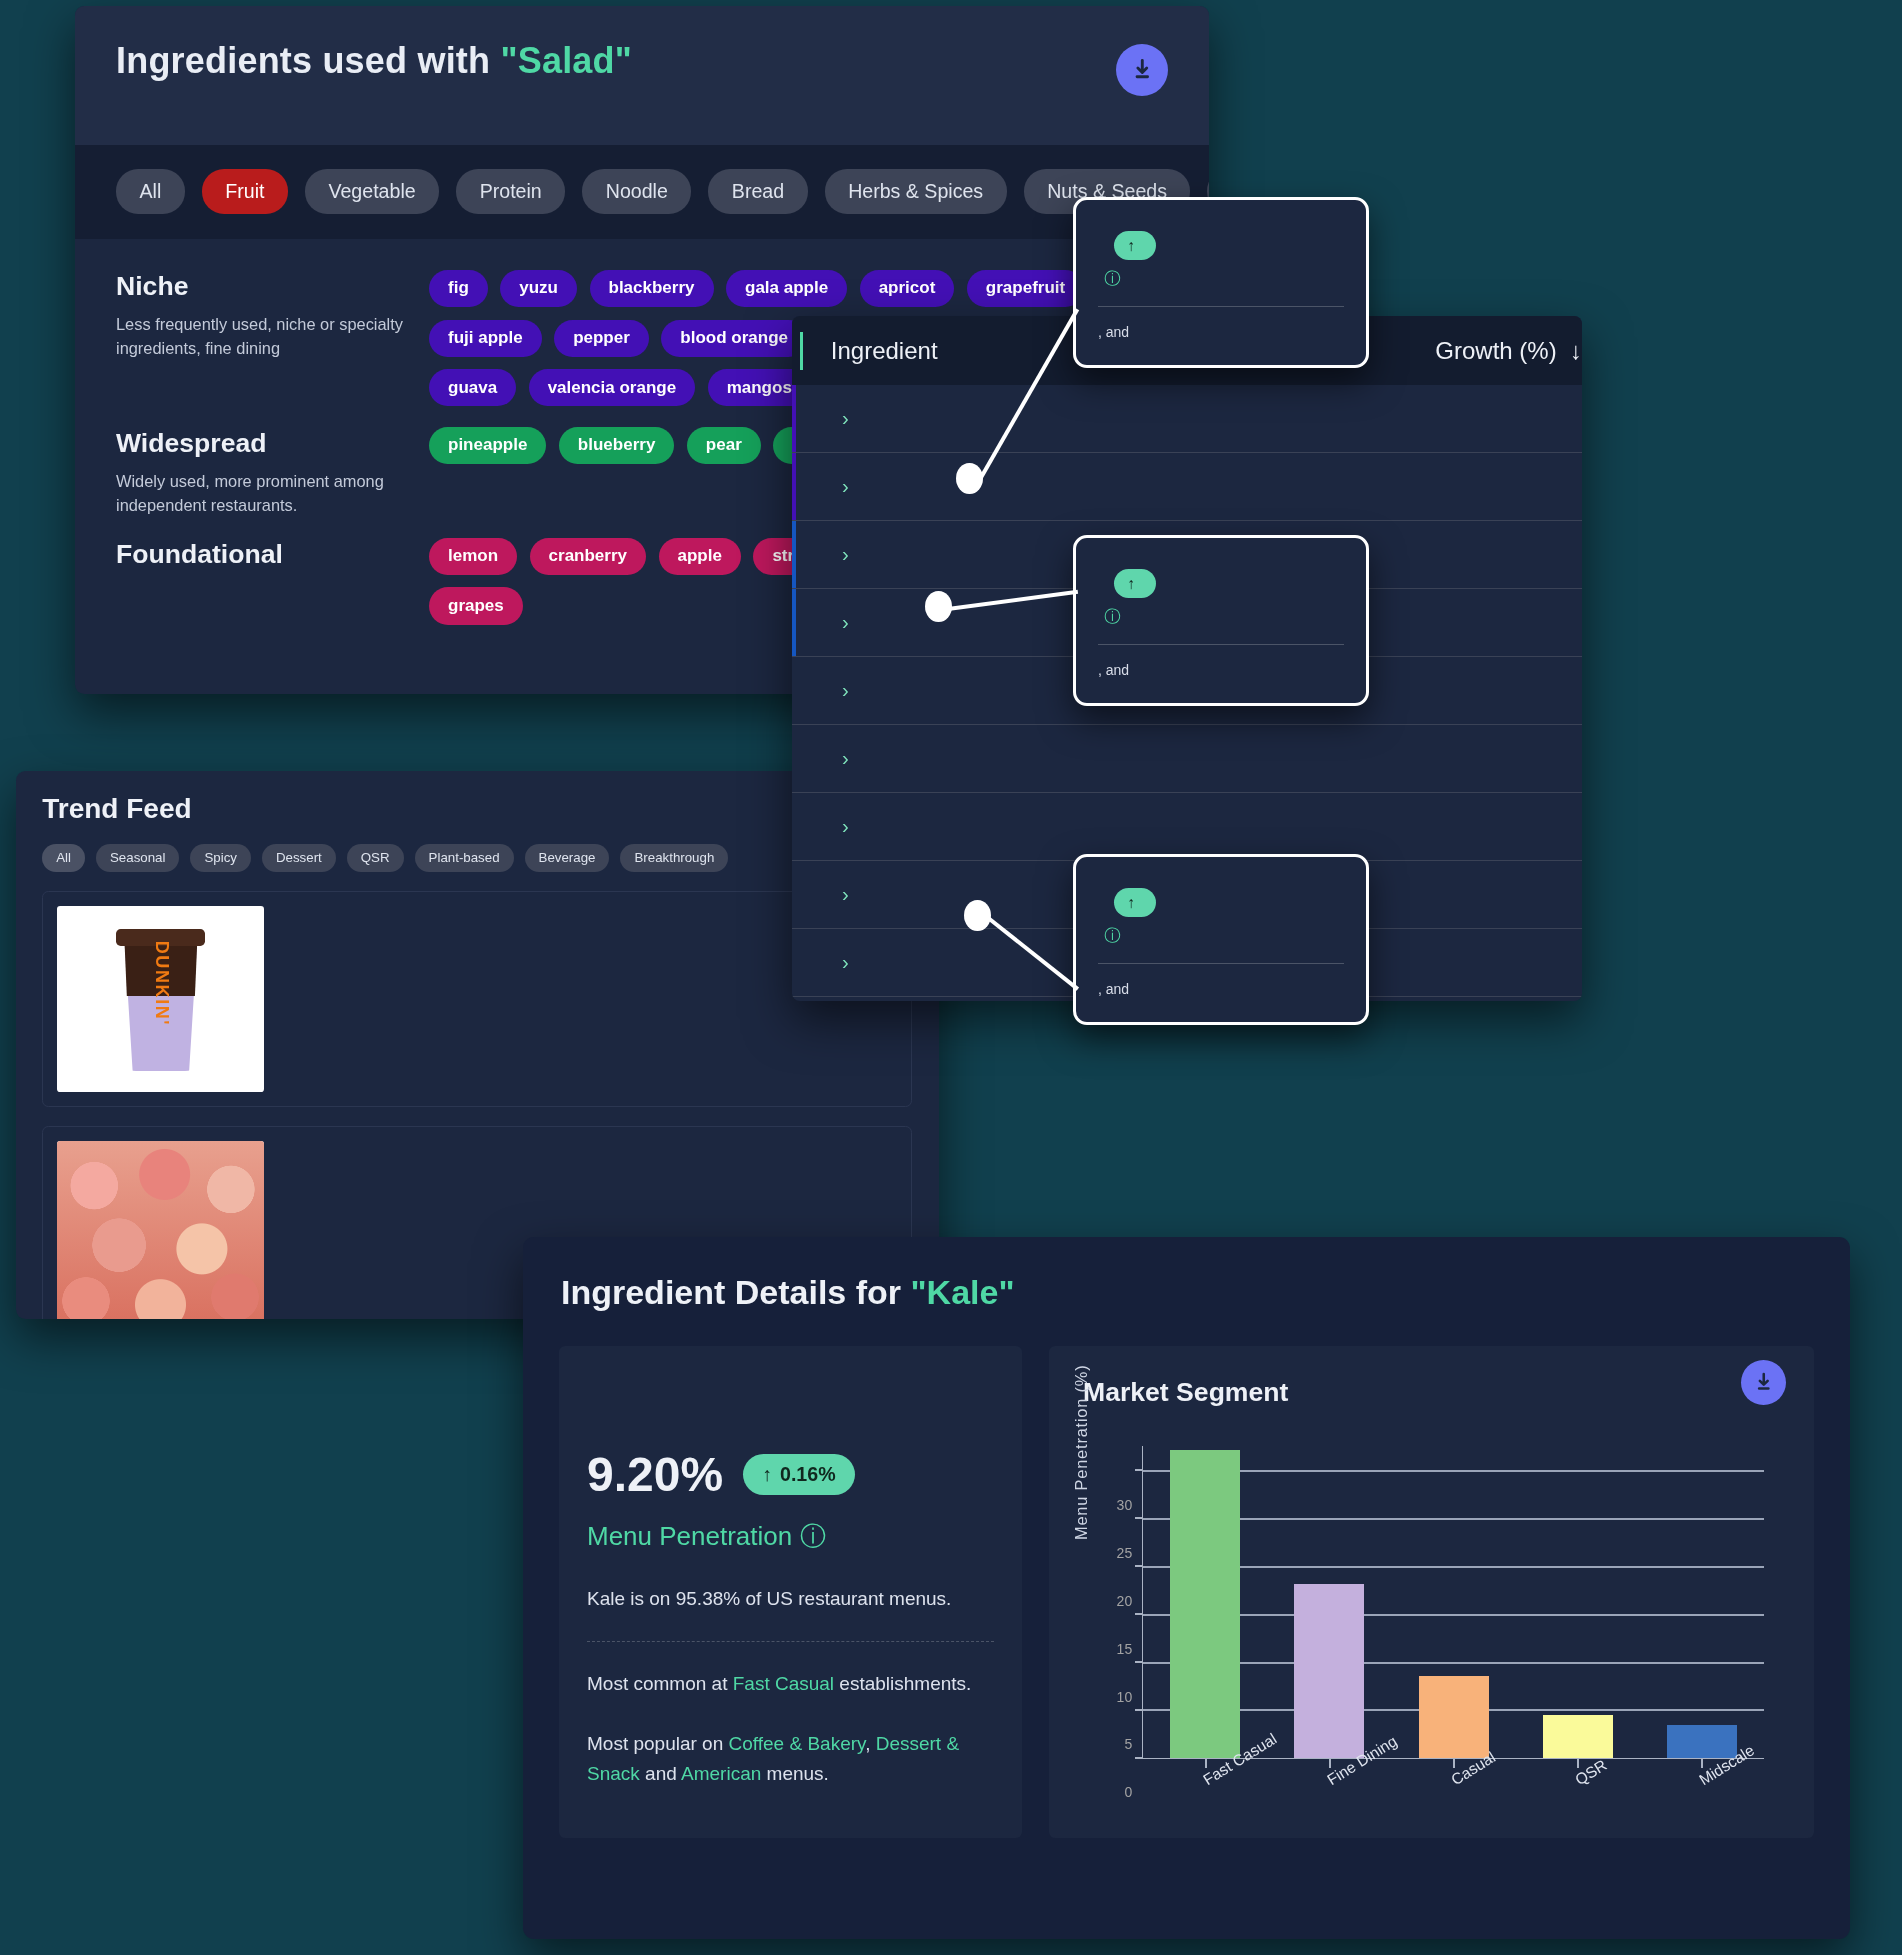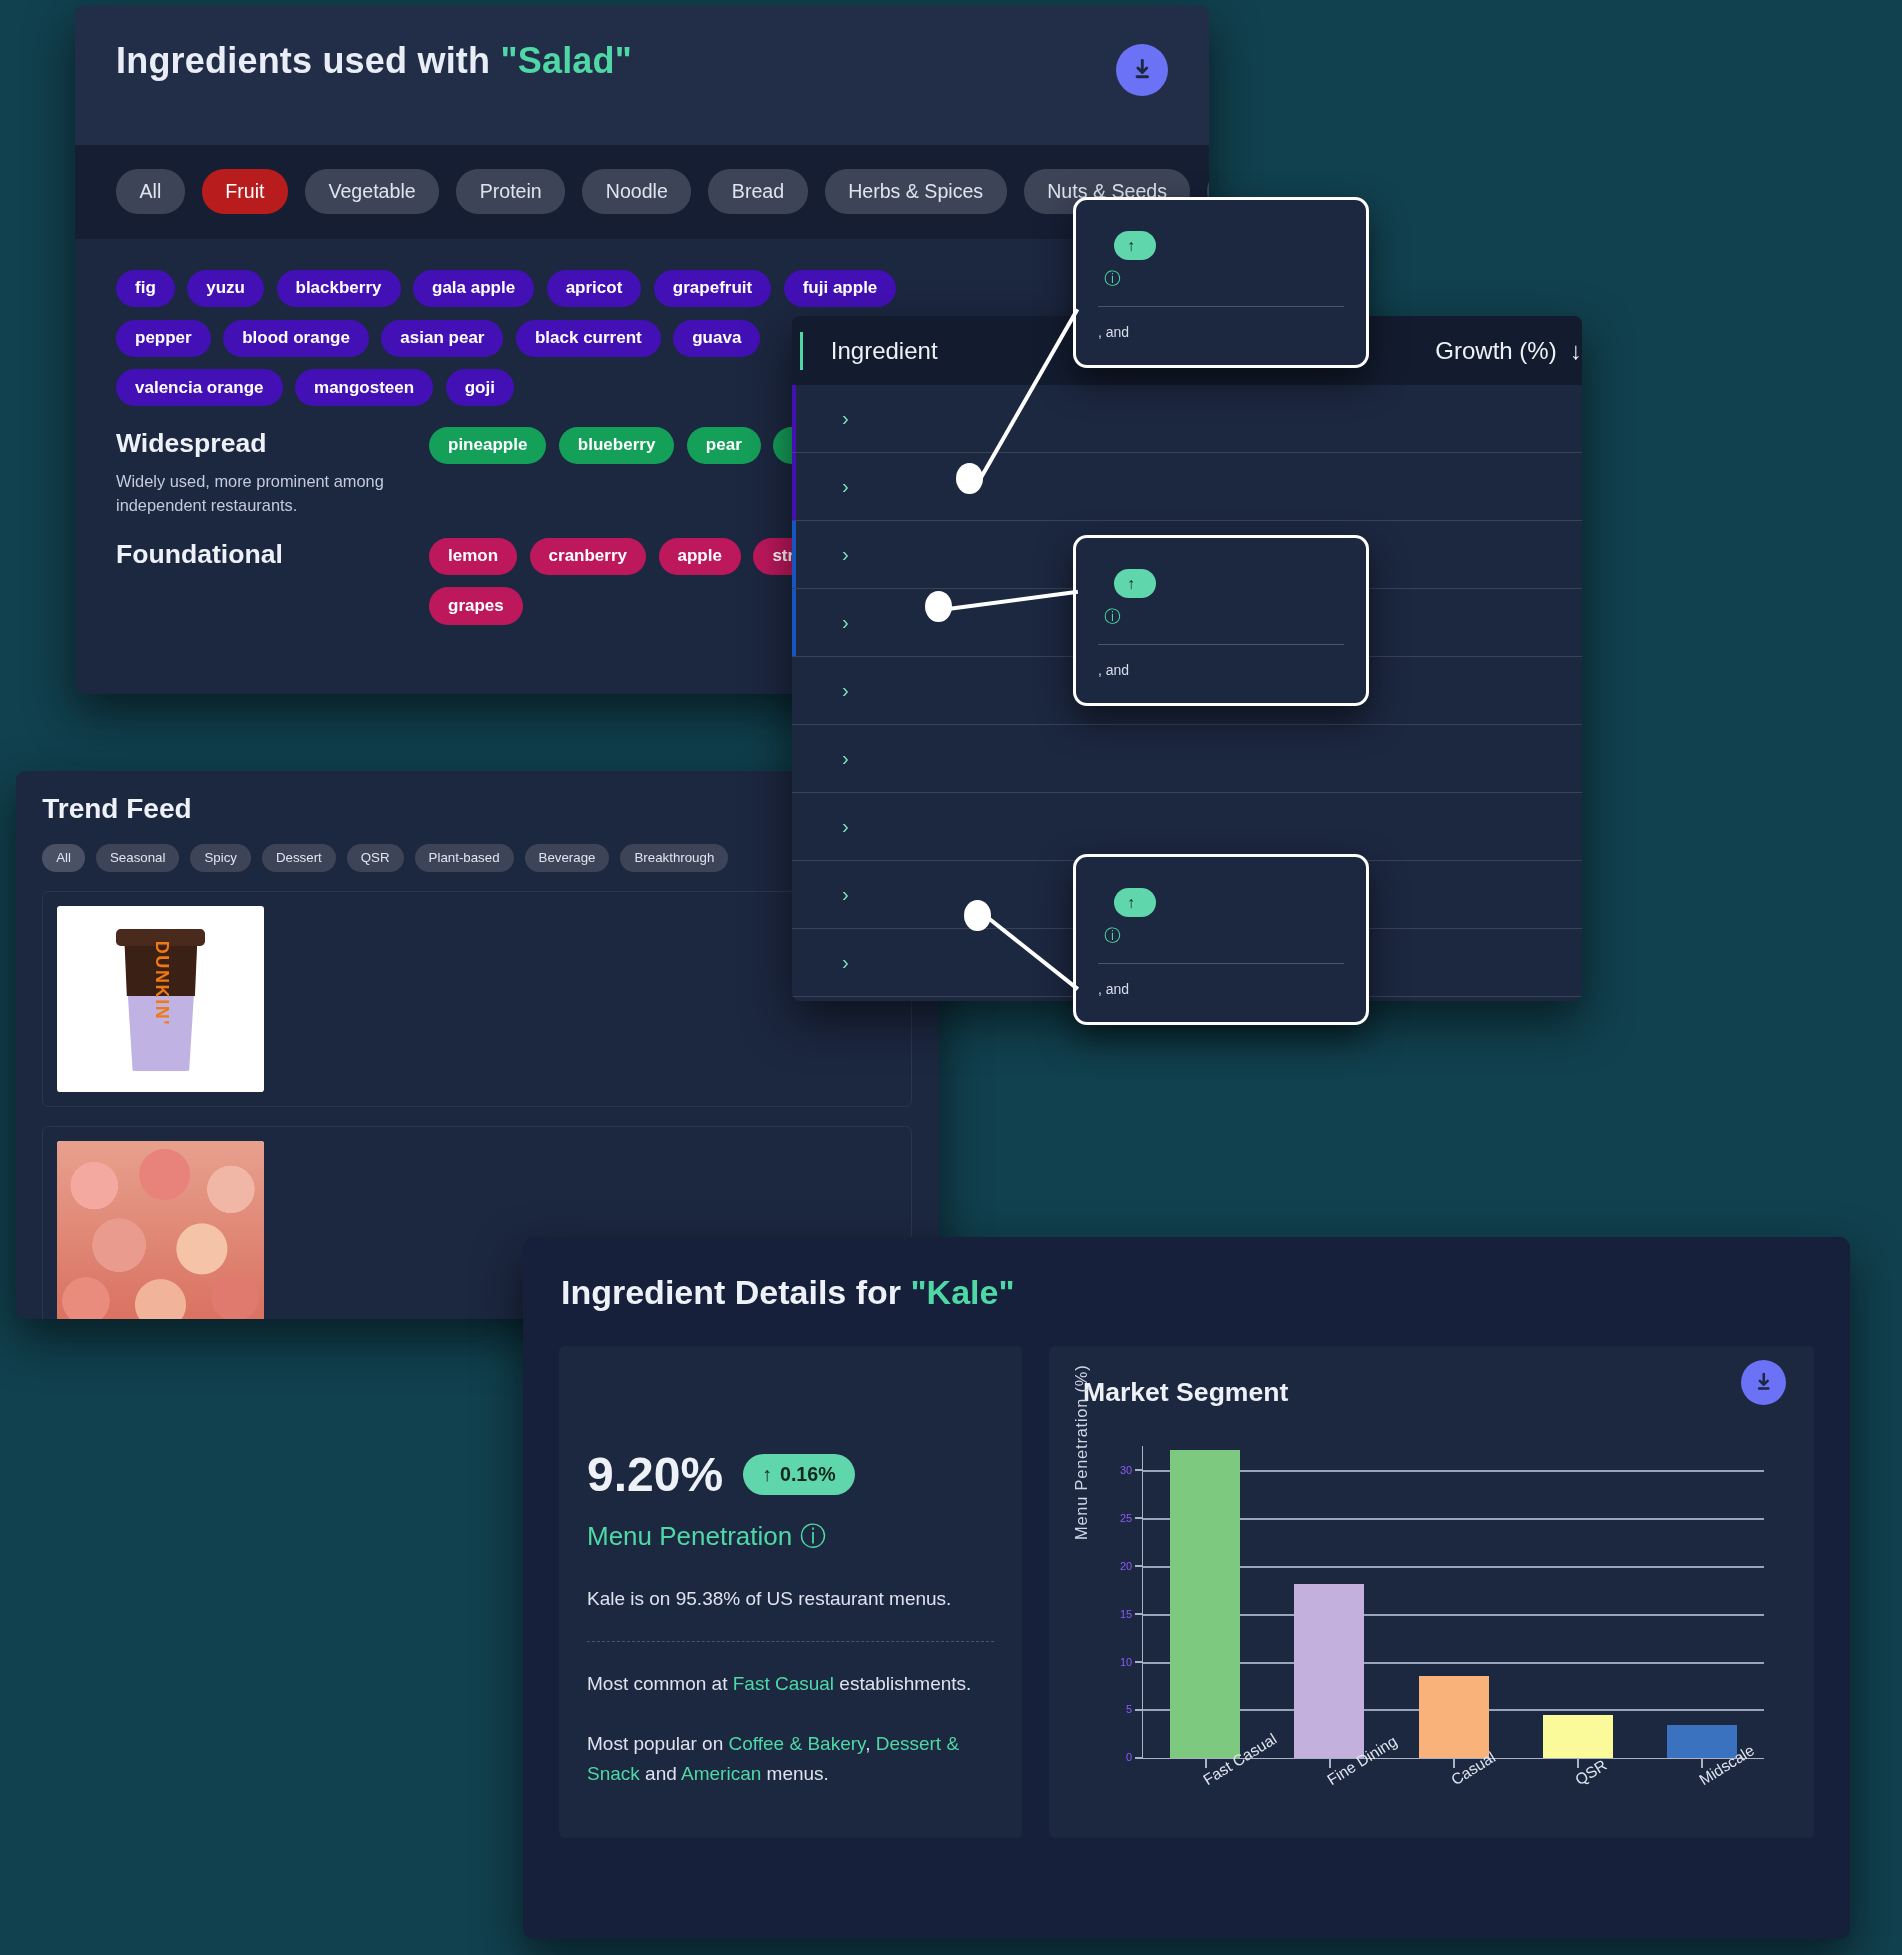--- a/index.html
+++ b/index.html
@@ -103,21 +103,21 @@
   .det-sent{font-size:19px;color:#dde2ed;line-height:1.6;margin-top:30px;}
   .det-hr{border-top:0.8px dashed #4b5467;margin:26.6px 0;}
   #seg-title{font-size:26.6px;font-weight:700;color:#eef1f7;padding:7.8px 0 0 7.8px;}
   #download-chart{position:absolute;right:28px;top:14px;width:45px;height:45px;border-radius:50%;background:#6b72f5;display:flex;align-items:center;justify-content:center;}
 
   
   #chart{position:relative;margin:38px 0 0 0;height:368px;}
   #ylabel{position:absolute;left:-3.1px;top:94px;transform:rotate(-90deg);transform-origin:left top;font-size:16.4px;color:#cfd6e4;letter-spacing:0.8px;white-space:nowrap;}
   #plot{position:absolute;left:67px;right:23.5px;top:0;bottom:55px;border-left:1.6px solid #aab3c4;border-bottom:1.6px solid #aab3c4;}
   .gline{position:absolute;left:0;right:0;height:1.6px;background:#9aa4b8;}
-  .ytick{position:absolute;right:100%;margin-right:11px;transform:translateY(-50%);font-size:11px;color:#8b5cf6;}
+  .ytick{position:absolute;right:100%;margin-right:11px;transform:translateY(-50%);font-size:14px;color:#a3a3a3;margin-top:35px;}
   .ytickmark{position:absolute;right:100%;width:7.8px;height:1.6px;background:#aab3c4;}
   #bars{position:absolute;left:0;right:0;bottom:0;top:0;display:flex;align-items:flex-end;justify-content:space-around;}
   .bar{width:70px;}
   .xtick{position:absolute;top:100%;width:1.6px;height:9.4px;background:#aab3c4;}
   .xlab{position:absolute;top:100%;margin-top:15.6px;font-size:15.6px;color:#dfe4ee;transform:rotate(-32deg);transform-origin:left top;white-space:nowrap;}
   svg{display:block;}
 </style>
 </head>
 <body>
 
@@ -141,20 +141,24 @@
       <div class="chip-f">Protein</div>
       <div class="chip-f">Noodle</div>
       <div class="chip-f">Bread</div>
       <div class="chip-f">Herbs &amp; Spices</div>
       <div class="chip-f">Nuts &amp; Seeds</div>
       <div class="chip-f">Flavors &amp; Sauces</div>
     </div>
 
   <div id="ing-body">
       <div class="cat-row">
+        <div class="cat-left">
+          <div class="cat-name">Niche</div>
+          <div class="cat-desc">Less frequently used, niche or specialty ingredients, fine dining</div>
+        </div>
         <div class="tag-wrap">
           <div class="tag niche">fig</div>
           <div class="tag niche">yuzu</div>
           <div class="tag niche">blackberry</div>
           <div class="tag niche">gala apple</div>
           <div class="tag niche">apricot</div>
           <div class="tag niche">grapefruit</div>
           <div class="tag niche">fuji apple</div>
           <div class="tag niche">pepper</div>
           <div class="tag niche">blood orange</div>

